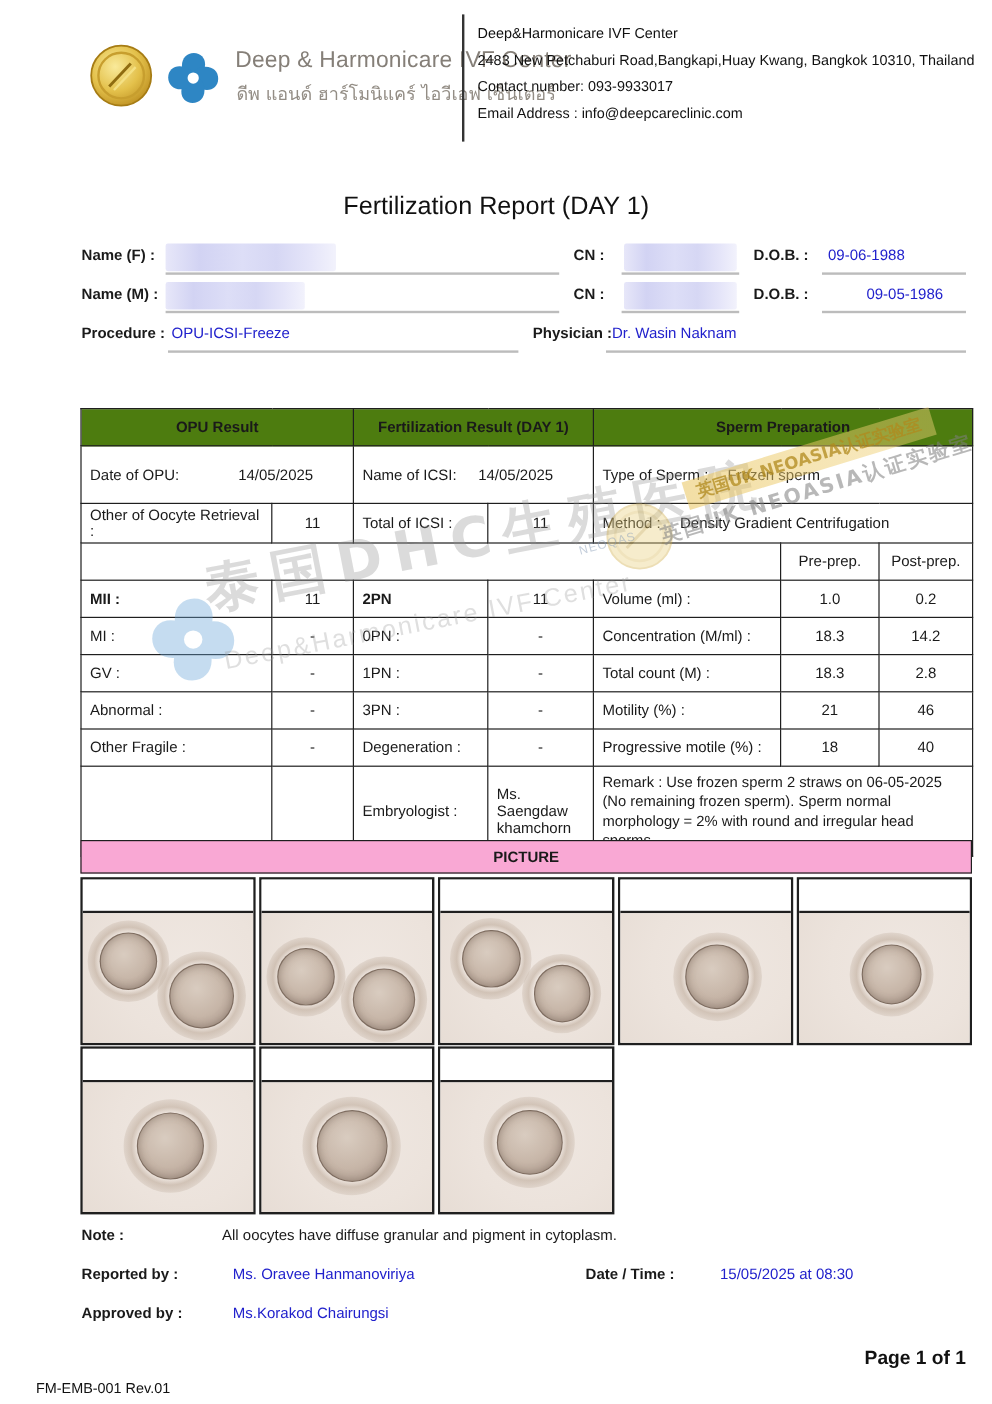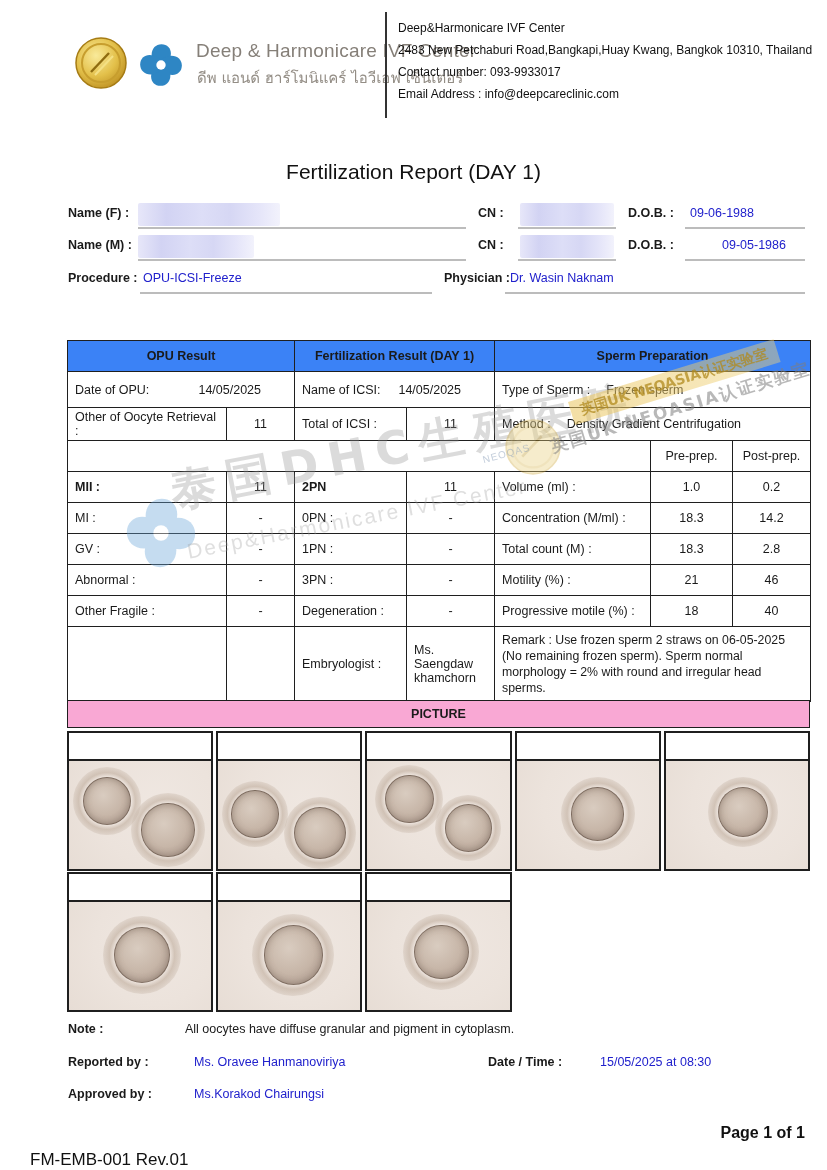--- a/index.html
+++ b/index.html
@@ -23,21 +23,21 @@
   .flabel { position:absolute; font-size:12.5px; font-weight:bold; color:#1a1a1a; white-space:nowrap; }
   .fvalue { position:absolute; font-size:12.5px; color:#2121cc; white-space:nowrap; }
   .redact { position:absolute; height:23px; border-radius:2px;
     background:linear-gradient(90deg,#e7e7f9 0%,#d2d3f3 20%,#dddef7 45%,#d6d7f4 65%,#e5e5f9 85%,#f2f2fc 100%); }
   .fline { position:absolute; height:1.5px; background:#bcbcbc; }
 
   
   table.main { position:absolute; left:67px; top:340px; width:743px; border-collapse:collapse; table-layout:fixed;
     font-size:12.5px; color:#1a1a1a; }
   table.main td { border:1.6px solid #1f1f1f; padding:2px 7px; vertical-align:middle; background:transparent; }
-  table.main td.hd { background:#3b82f6; text-align:center; font-weight:bold; }
+  table.main td.hd { background:#4d7c0f; text-align:center; font-weight:bold; }
   table.main td.c { text-align:center; }
   table.main td.b { font-weight:bold; }
   .cell-split { display:flex; align-items:center; }
   .cell-split .val { margin-left:auto; margin-right:26px; }
   .lblval { display:flex; gap:16px; align-items:center; }
   td.remark-cell { font-size:12.3px; line-height:1.32; padding:4px 7px; }
 
   
   .pic-header { position:absolute; left:67px; top:700px; width:743px; height:28px; background:#f9a8d4;
     border:1.8px solid #1f1f1f; box-sizing:border-box; display:flex; align-items:center; justify-content:center;
@@ -52,21 +52,21 @@
   .ooc { position:absolute; border-radius:50%; }
   .ooc::before { content:""; position:absolute; inset:0; border-radius:50%;
     background:radial-gradient(circle, rgba(196,178,160,0) 50%, rgba(182,162,144,.5) 59%, rgba(208,194,182,.4) 72%, rgba(236,227,220,0) 85%); }
   .ooc::after { content:""; position:absolute; inset:14%; border-radius:50%;
     background:radial-gradient(circle at 42% 38%, #d9ccc0 0%, #c7b6a8 52%, #aa978b 97%);
     border:1.5px solid rgba(110,93,80,.8); box-shadow:inset 0 0 7px rgba(95,80,68,.45);
   }
 
   
   .page-num { position:absolute; right:22px; top:1124px; font-size:16px; font-weight:bold; color:#111; }
-  .form-code { position:absolute; left:30px; top:1150px; font-size:17px; color:#111; }
+  .form-code { position:absolute; left:30px; top:1150px; font-size:12px; color:#111; }
 
   
   .wm { position:absolute; pointer-events:none; white-space:nowrap; }
   .wm-cjk { font-family:"DejaVu Sans", sans-serif; }
   .wm-clover { left:120px; top:492px; width:82px; height:82px; opacity:.38; }
   .wm-text1 { left:165px; top:462px; font-size:46px; letter-spacing:10px; color:rgba(145,145,145,.33);
     transform:rotate(-11deg); transform-origin:left top; font-weight:bold; }
   .wm-text2 { left:185px; top:540px; font-size:21px; letter-spacing:2px; color:rgba(155,155,155,.32);
     transform:rotate(-11deg); transform-origin:left top; }
   .wm-coin { left:504px; top:418px; width:58px; height:58px; opacity:.38; }
@@ -153,21 +153,21 @@
       <col style="width:156px">
         <col style="width:82px">
         <col style="width:78px">
     </colgroup>
     <tbody>
         <tr style="height:31px">
       <td class="hd" colspan="2">OPU Result</td>
       <td class="hd" colspan="2">Fertilization Result (DAY 1)</td>
       <td class="hd" colspan="3">Sperm Preparation</td>
     </tr>
-    <tr style="height:36px">
+    <tr style="height:48px">
       <td colspan="2">
         <div class="cell-split">
               <span>Date of OPU:</span>
               <span class="val">14/05/2025</span>
             </div>
       </td>
       <td colspan="2">
         <div class="cell-split">
               <span>Name of ICSI:</span>
               <span class="val">14/05/2025</span>

